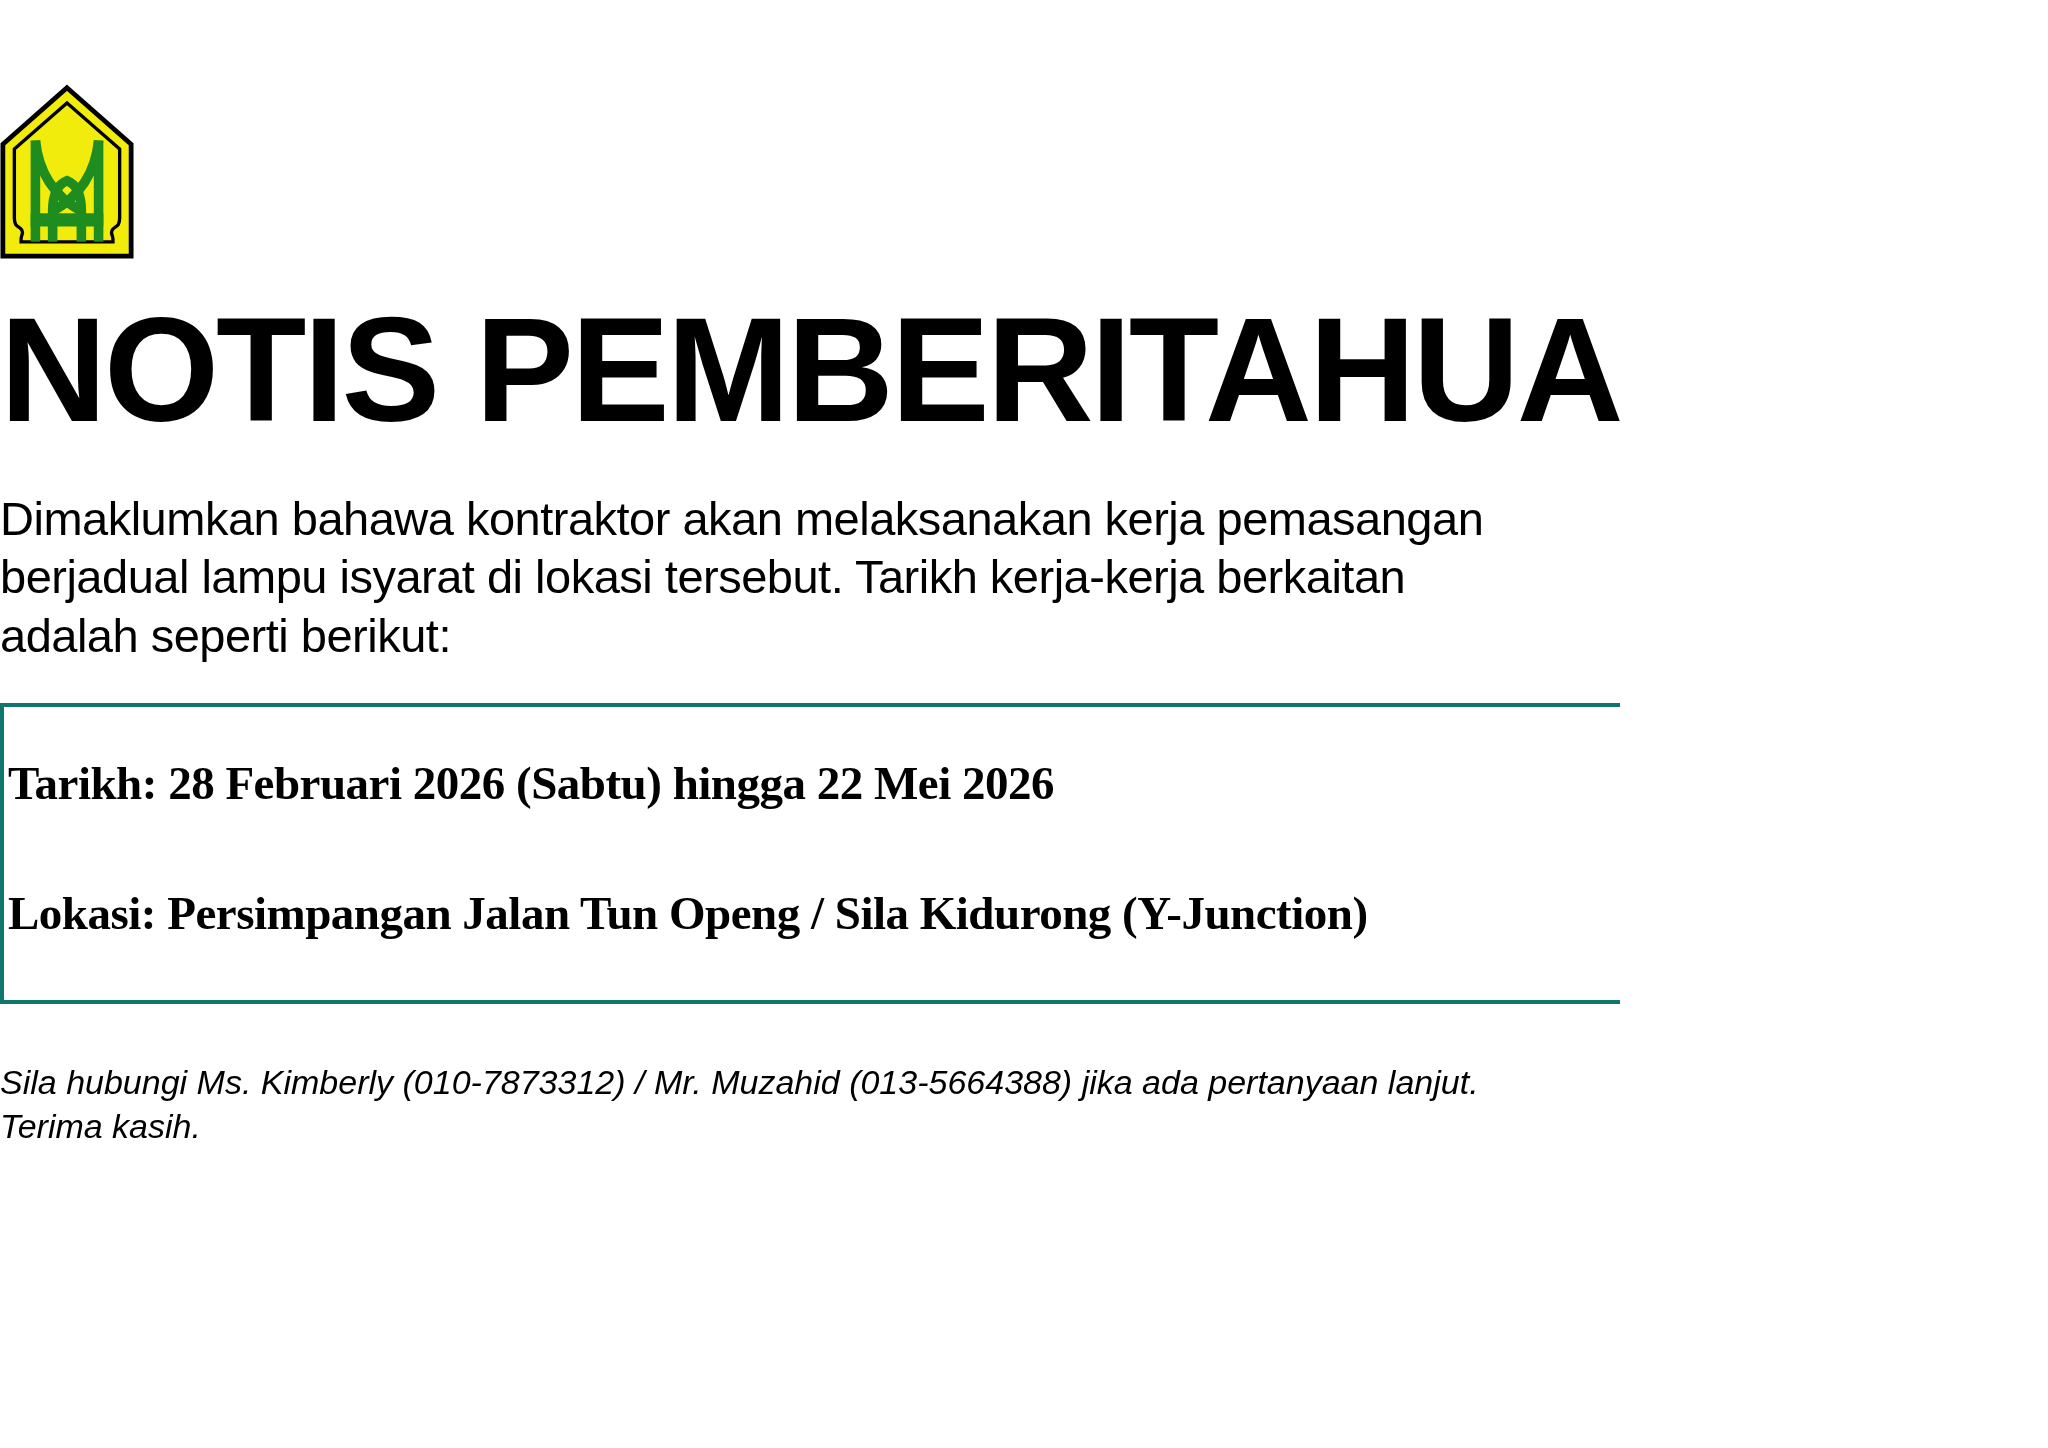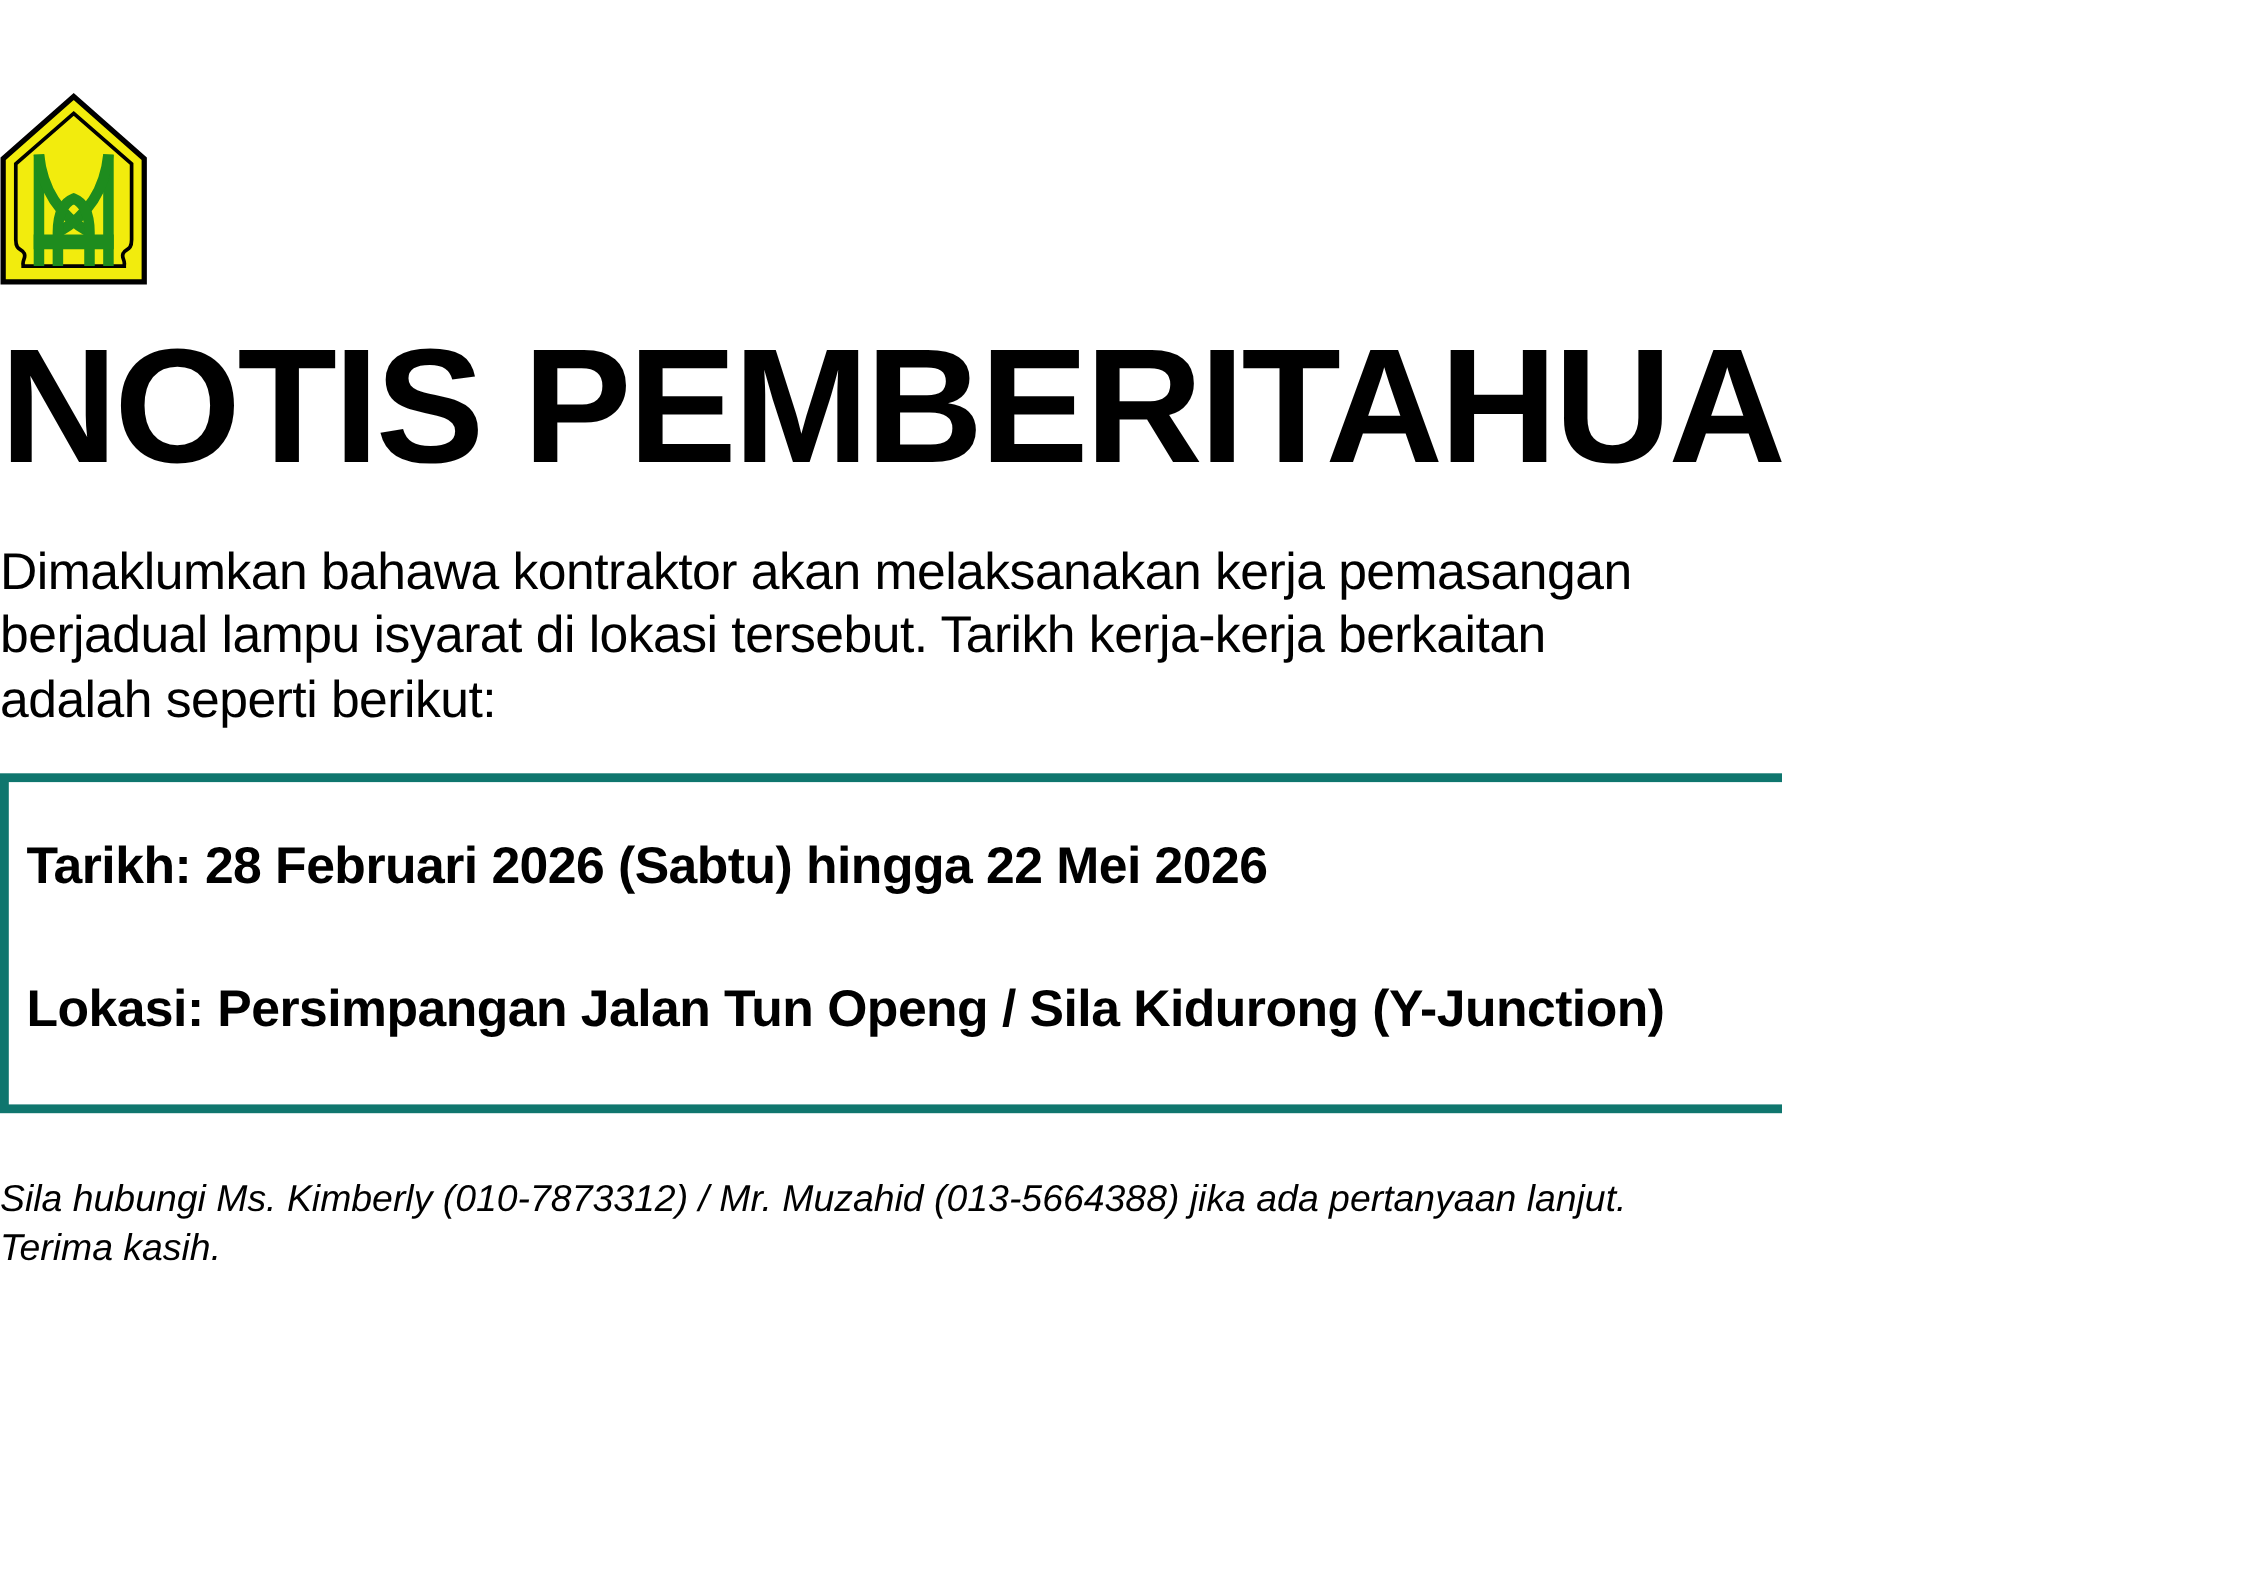--- a/index.html
+++ b/index.html
@@ -37,23 +37,24 @@
     width: 1760px;
     font-size: 47px;
     font-weight: normal;
     line-height: 1.24;
     letter-spacing: -0.5px;
     white-space: pre-line;
   }
   .details-box {
     margin: 38px auto 0 auto;
     width: 1646px;
-    border: 8px solid #0f766e;
-    padding: 48px 0 58px 16px;
+    border: 4px solid #0f766e;
+    padding: 48px 0 58px 4px;
     background: #ffffff;
+    font-family: Liberation Serif, serif;
   }
   .date-line, .location-line {
     margin: 0;
     font-size: 47px;
     font-weight: bold;
     line-height: 1.2;
     letter-spacing: -0.5px;
     white-space: nowrap;
   }
   .date-line { margin-bottom: 74px; }

